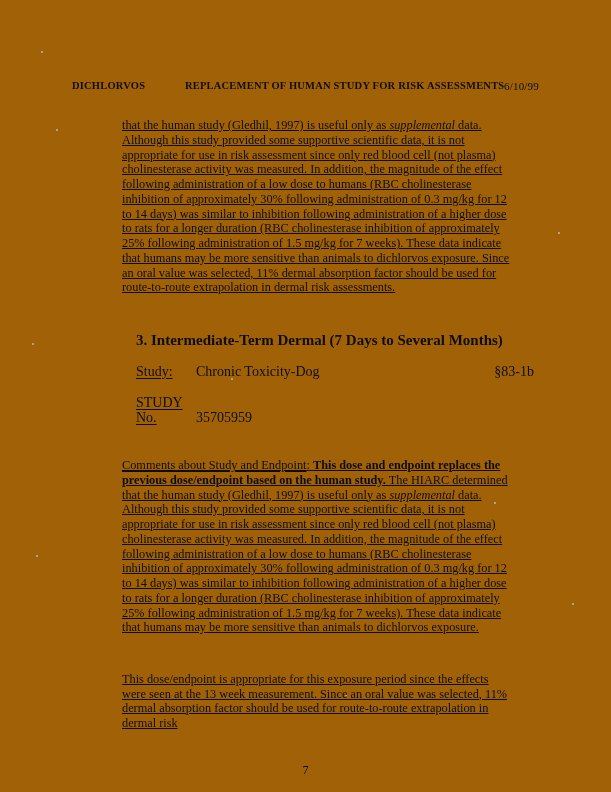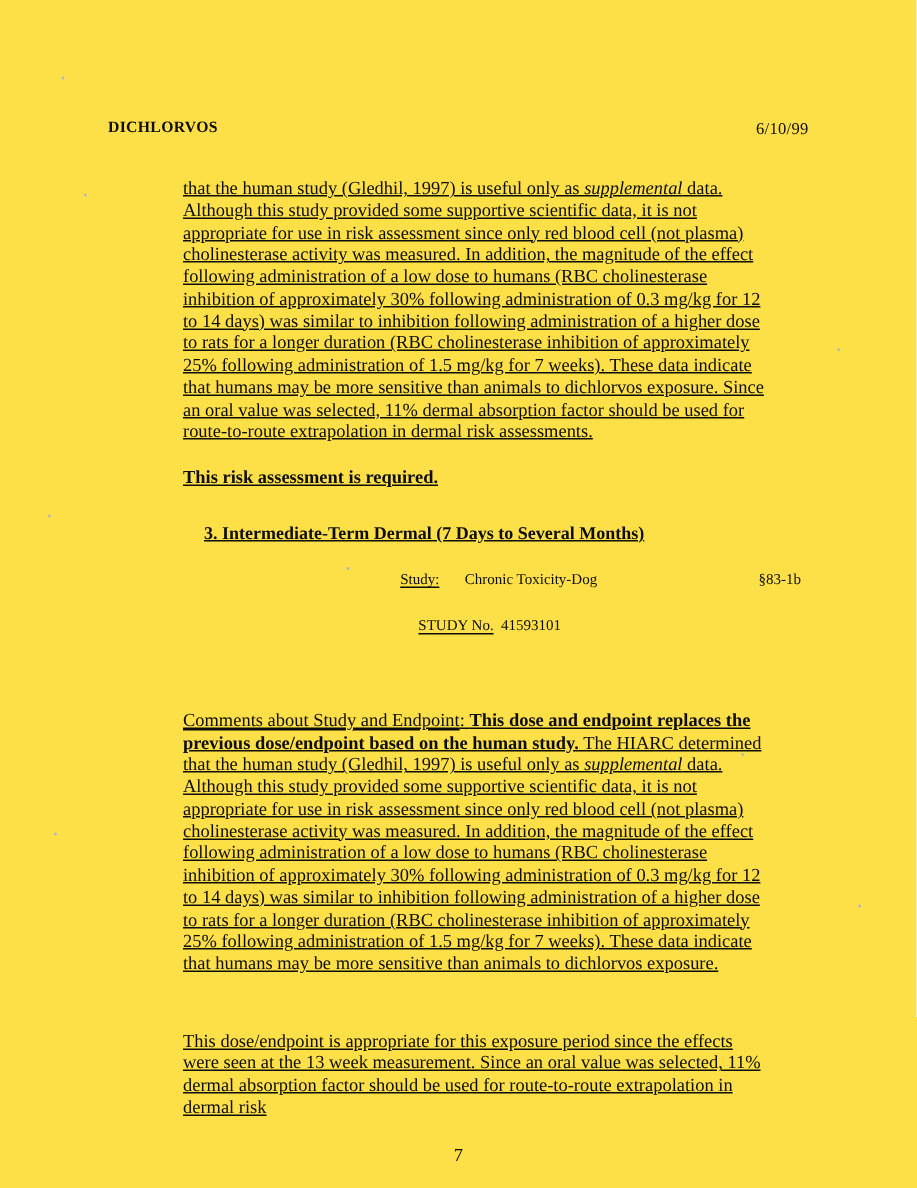--- a/index.html
+++ b/index.html
@@ -4,21 +4,21 @@
 <style>
   html, body {
     margin: 0;
     padding: 0;
     background: #ffffff;
   }
   .page {
     position: relative;
     width: 611px;
     height: 792px;
-    background: #fde047;
+    background: #a16207;
     overflow: hidden;
     font-family: "Liberation Serif", "DejaVu Serif", serif;
     color: #0d0d0d;
   }
 
   
   .doc-header {
     position: absolute;
     top: 80px;
     left: 72px;
@@ -67,35 +67,33 @@
   .gap-md { height: 16px; }
   .gap-lg { height: 22px; }
 
   .b { font-weight: bold; }
   .i { font-style: italic; }
   .u { text-decoration: underline; text-underline-offset: 1.5px; }
 
   
   .sec-heading {
     margin: 0;
-    font-size: 12px;
+    font-size: 15px;
     font-weight: bold;
     line-height: 15px;
     padding-left: 14px;
-    text-decoration: underline;
   }
 
   
   .meta-row {
     position: relative;
     height: 15px;
-    font-size: 10px;
+    font-size: 14px;
     line-height: 15px;
     padding-left: 14px;
-    text-align: center;
   }
   .meta-label {
     display: inline-block;
     width: 60px;
     text-decoration: underline;
     text-underline-offset: 1.5px;
   }
   .meta-value {
     display: inline-block;
   }
@@ -138,46 +136,46 @@
   <div class="speckle" style="left:32px;  top:343px; width:2px; height:2px;"></div>
   <div class="speckle" style="left:36px;  top:555px; width:2px; height:2px;"></div>
   <div class="speckle" style="left:558px; top:232px; width:2px; height:2px;"></div>
   <div class="speckle" style="left:572px; top:603px; width:2px; height:2px;"></div>
   <div class="speckle" style="left:345px; top:694px; width:2px; height:2px;"></div>
   <div class="speckle" style="left:494px; top:502px; width:2px; height:2px;"></div>
   <div class="speckle" style="left:231px; top:378px; width:2px; height:2px;"></div>
 
   <div class="doc-header">
     <span class="hdr-left">DICHLORVOS</span>
+    <span class="hdr-center">REPLACEMENT OF HUMAN STUDY FOR  RISK ASSESSMENTS</span>
     <span class="hdr-right">6/10/99</span>
   </div>
 
   <div class="body-col">
 
     <p class="para"><span>that the human study (Gledhil, 1997) is useful only as </span><span class="i">supplemental</span><span> data. Although this study provided some supportive scientific data, it is not appropriate for use in risk assessment since only red blood cell (not plasma) cholinesterase activity was measured.  In addition, the magnitude of the effect following administration of a low dose to humans (RBC cholinesterase inhibition of approximately 30% following administration of 0.3 mg/kg for 12 to 14 days) was similar to inhibition following administration of a higher dose to rats for a longer duration (RBC cholinesterase inhibition of approximately 25% following administration of 1.5 mg/kg for 7 weeks).  These data indicate that humans may be more sensitive than animals to dichlorvos exposure.  Since an oral value was selected, 11%  dermal absorption factor should be used for route-to-route extrapolation in dermal risk assessments.</span></p>
 
     <div class="gap-md"></div>
 
-    <p class="para b">This risk assessment is required.</p>
 
     <div class="gap-lg"></div>
 
     <h2 class="sec-heading">3.  Intermediate-Term Dermal (7 Days to Several Months)</h2>
 
     <div class="gap-md"></div>
 
     <div class="meta-row">
       <span class="meta-label">Study:</span><span class="meta-value">Chronic Toxicity-Dog</span>
       <span class="meta-cite">§83-1b</span>
     </div>
 
     <div class="gap-md"></div>
 
     <div class="meta-row">
-      <span class="meta-label">STUDY No.</span><span class="meta-value">41593101</span>
+      <span class="meta-label">STUDY No.</span><span class="meta-value">35705959</span>
     </div>
 
     <div class="gap-md"></div>
 
 
     <div class="gap-md"></div>
 
 
     <div class="gap-md"></div>
 

